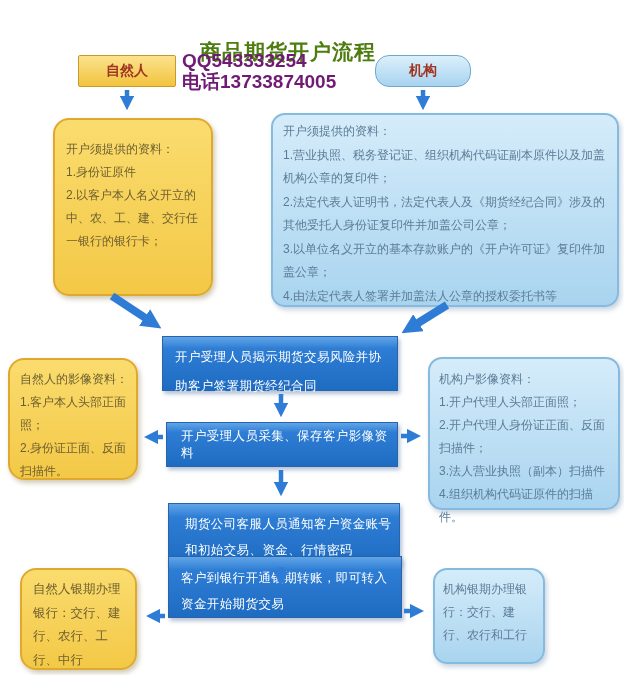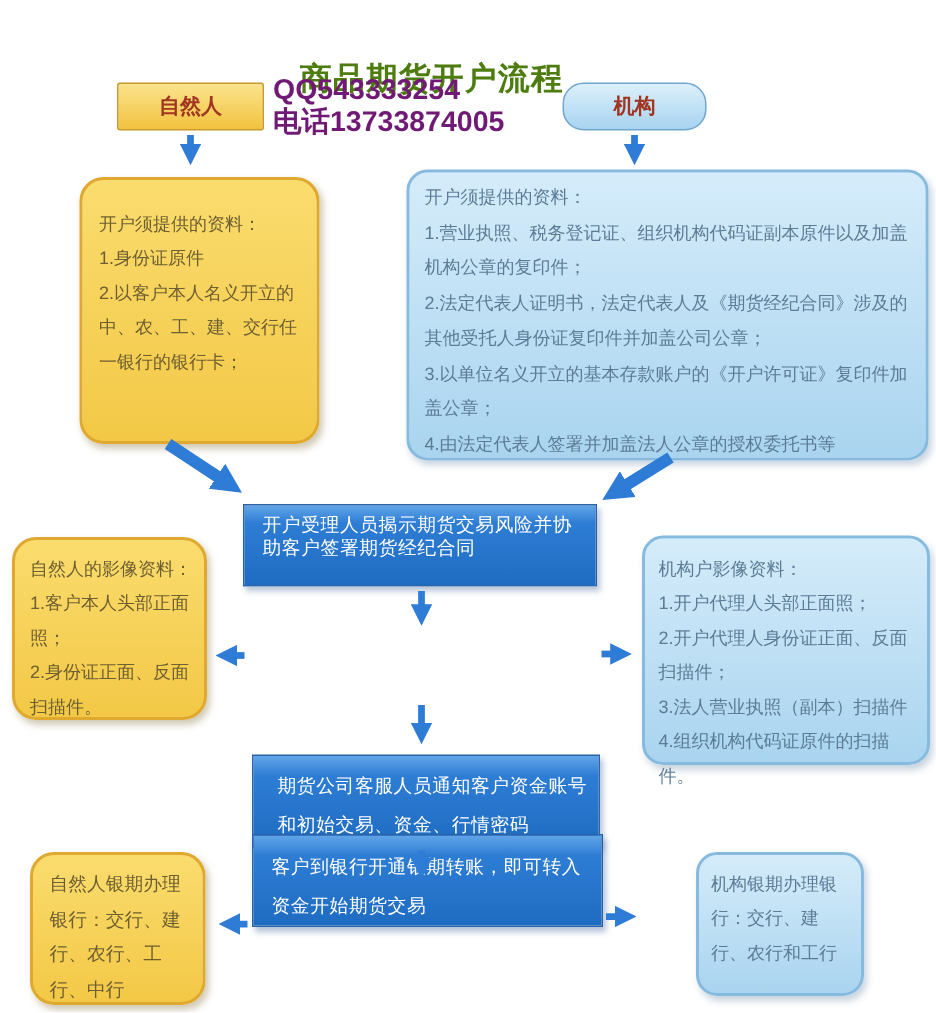--- a/index.html
+++ b/index.html
@@ -48,23 +48,23 @@
     background:linear-gradient(180deg,#61A5E8 0%,#2E7DD4 22%,#1E6CC2 100%);
     border:1px solid #2A63A8;color:#ffffff;
     box-shadow:2px 3px 4px rgba(40,80,140,0.35);
   }
 
   .ybox1{left:53px;top:118px;width:160px;height:178px;padding:18px 7px 0 11px;font-size:12px;line-height:23px;}
   .bbox1{left:271px;top:113px;width:348px;height:194px;padding:5px 9px 0 10px;font-size:12px;line-height:23.5px;}
   .ybox2{left:8px;top:358px;width:130px;height:122px;padding:8px 6px 0 10px;font-size:12px;line-height:23px;}
   .bbox2{left:428px;top:357px;width:192px;height:153px;padding:9px 5px 0 9px;font-size:12px;line-height:23px;}
   .ybox3{left:20px;top:568px;width:117px;height:102px;padding:8px 9px 0 11px;font-size:12.5px;line-height:23.5px;}
-  .bbox3{left:433px;top:568px;width:112px;height:96px;padding:8px 6px 0 8px;font-size:12px;line-height:23px;margin-left:31px;}
+  .bbox3{left:433px;top:568px;width:112px;height:96px;padding:8px 6px 0 8px;font-size:12px;line-height:23px;}
 
-  .sbox1{left:162px;top:336px;width:236px;height:55px;padding:6px 4px 0 12px;font-size:12.5px;line-height:15px;letter-spacing:0.4px;}
+  .sbox1{left:162px;top:336px;width:236px;height:55px;padding:6px 4px 0 12px;font-size:12.5px;line-height:29px;letter-spacing:0.4px;}
   .sbox2{left:166px;top:422px;width:232px;height:45px;display:flex;align-items:center;padding:0 4px 0 14px;font-size:12.5px;letter-spacing:0.4px;}
   .sbox3{left:168px;top:503px;width:232px;height:62px;padding:7px 4px 0 16px;font-size:12.5px;line-height:26px;letter-spacing:0.4px;}
   .sbox4{left:168px;top:556px;width:234px;height:62px;padding:8px 4px 0 12px;font-size:12.5px;line-height:26px;letter-spacing:0.4px;}
 
   .arrows{position:absolute;left:0;top:0;pointer-events:none;}
   .ar{stroke:#2E7CD6;stroke-width:4.5;fill:none;stroke-linecap:butt;marker-end:url(#ah);}
   .ar2{stroke:#2E7CD6;stroke-width:8;fill:none;stroke-linecap:butt;marker-end:url(#ah2);}
 </style>
 </head>
 <body>
@@ -95,20 +95,23 @@
 2.法定代表人证明书，法定代表人及《期货经纪合同》涉及的其他受托人身份证复印件并加盖公司公章；
 3.以单位名义开立的基本存款账户的《开户许可证》复印件加盖公章；
 4.由法定代表人签署并加盖法人公章的授权委托书等</div>
 
   <div class="abs sbox sbox1">开户受理人员揭示期货交易风险并协助客户签署期货经纪合同</div>
 
   <div class="abs ybox ybox2 preline">自然人的影像资料：
 1.客户本人头部正面照；
 2.身份证正面、反面扫描件。</div>
 
+  <div class="abs sbox sbox2">
+    <span>开户受理人员采集、保存客户影像资料</span>
+  </div>
 
   <div class="abs bbox bbox2 preline">机构户影像资料：
 1.开户代理人头部正面照；
 2.开户代理人身份证正面、反面扫描件；
 3.法人营业执照（副本）扫描件
 4.组织机构代码证原件的扫描件。</div>
 
   <div class="abs sbox sbox3">期货公司客服人员通知客户资金账号和初始交易、资金、行情密码</div>
 
   <div class="abs ybox ybox3 preline">自然人银期办理银行：交行、建行、农行、工行、中行</div>

